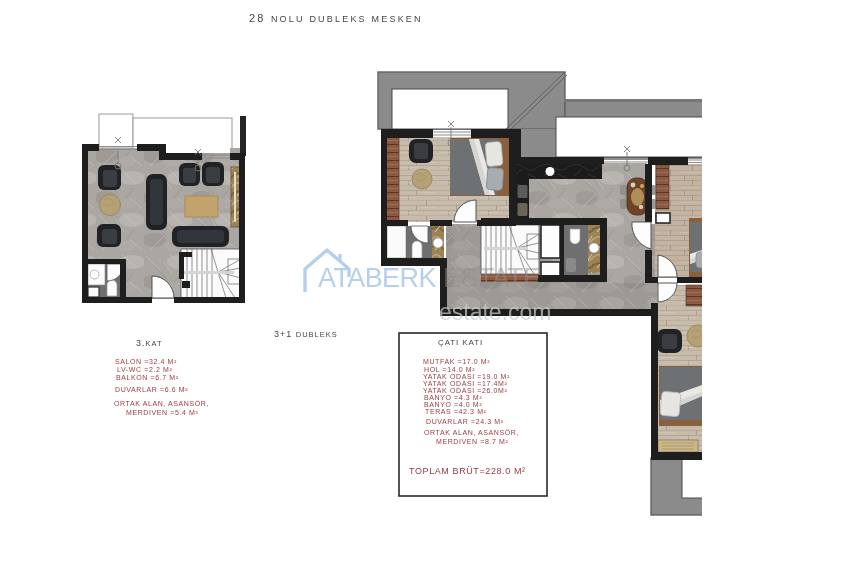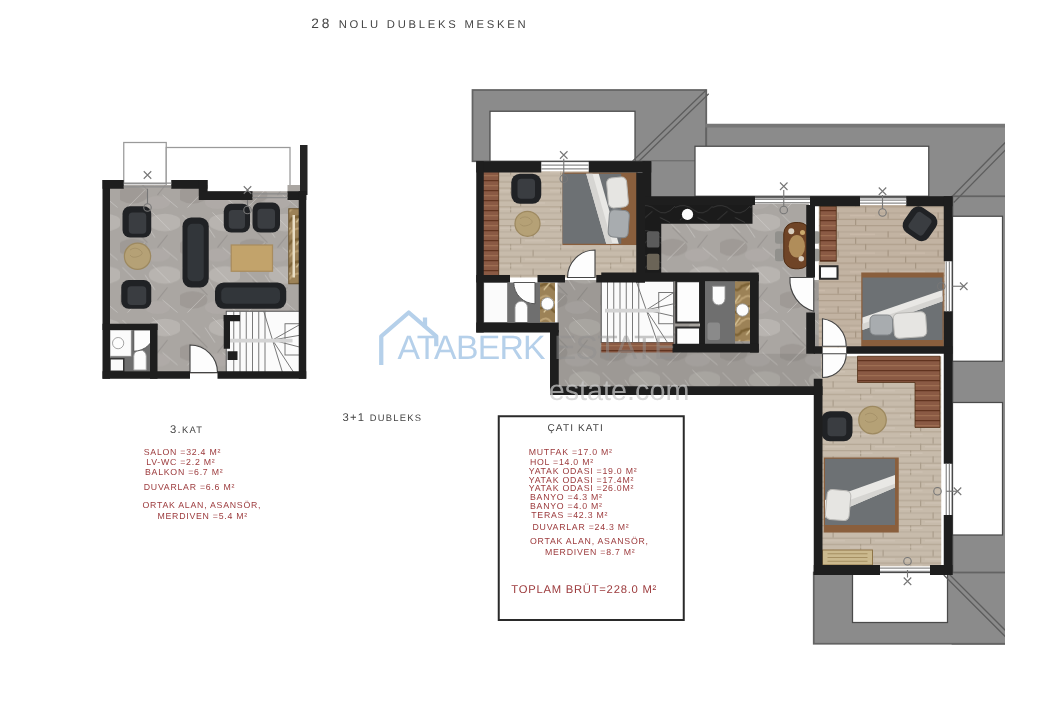--- a/index.html
+++ b/index.html
@@ -1,16 +1,16 @@
 <!DOCTYPE html>
 <html><head>
 <meta charset="utf-8">
 <style>
   html,body{margin:0;padding:0;background:#ffffff;}
-  .page{position:relative;width:804px;height:566px;background:#ffffff;overflow:hidden;
+  .page{position:relative;width:702px;height:566px;background:#ffffff;overflow:hidden;
         font-family:"Liberation Sans", sans-serif;}
   svg{position:absolute;left:0;top:0;}
   text{font-family:"Liberation Sans", sans-serif;}
 </style>
 </head>
 <body>
 <div class="page">
 <svg width="850" height="566" viewBox="0 0 850 566">
 <defs>
   <pattern id="marble" width="48" height="42" patternUnits="userSpaceOnUse">

